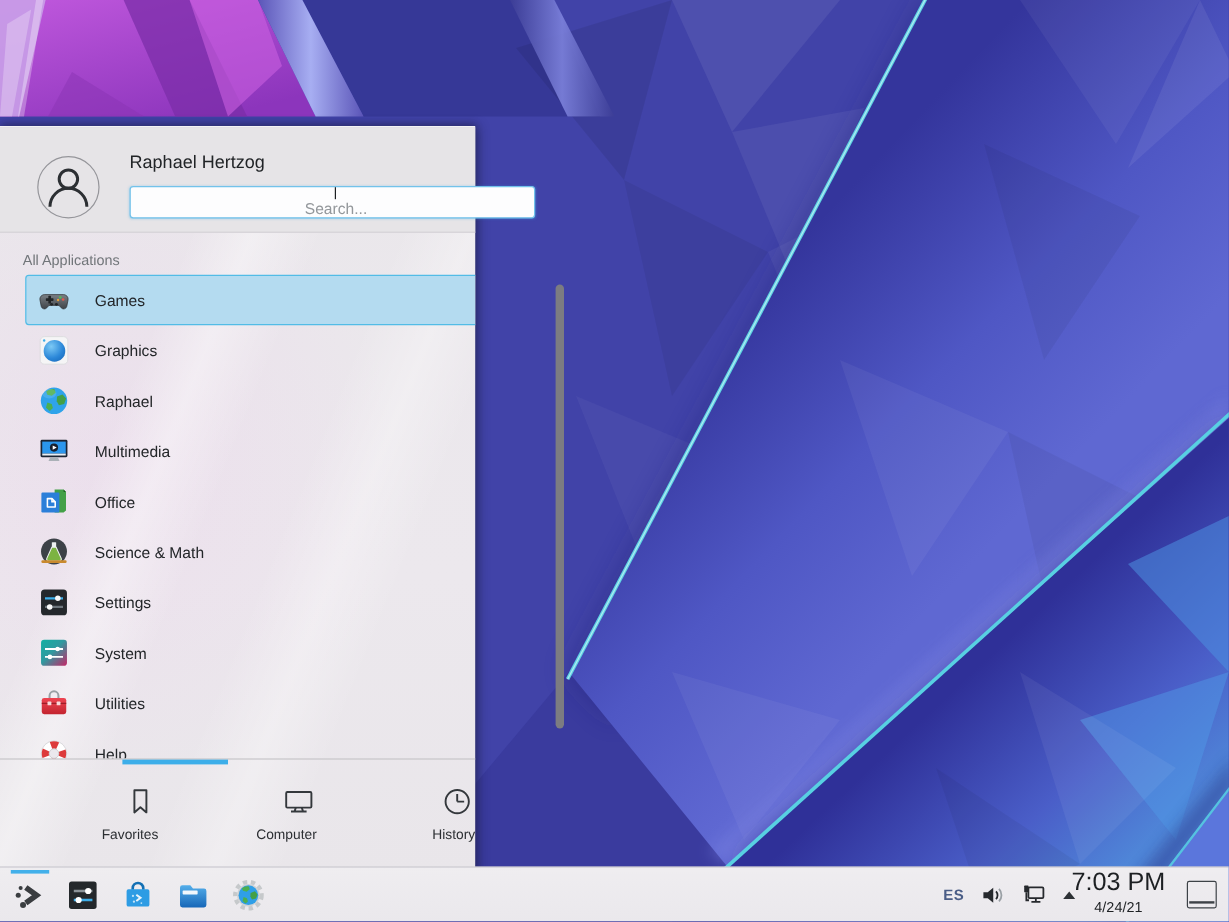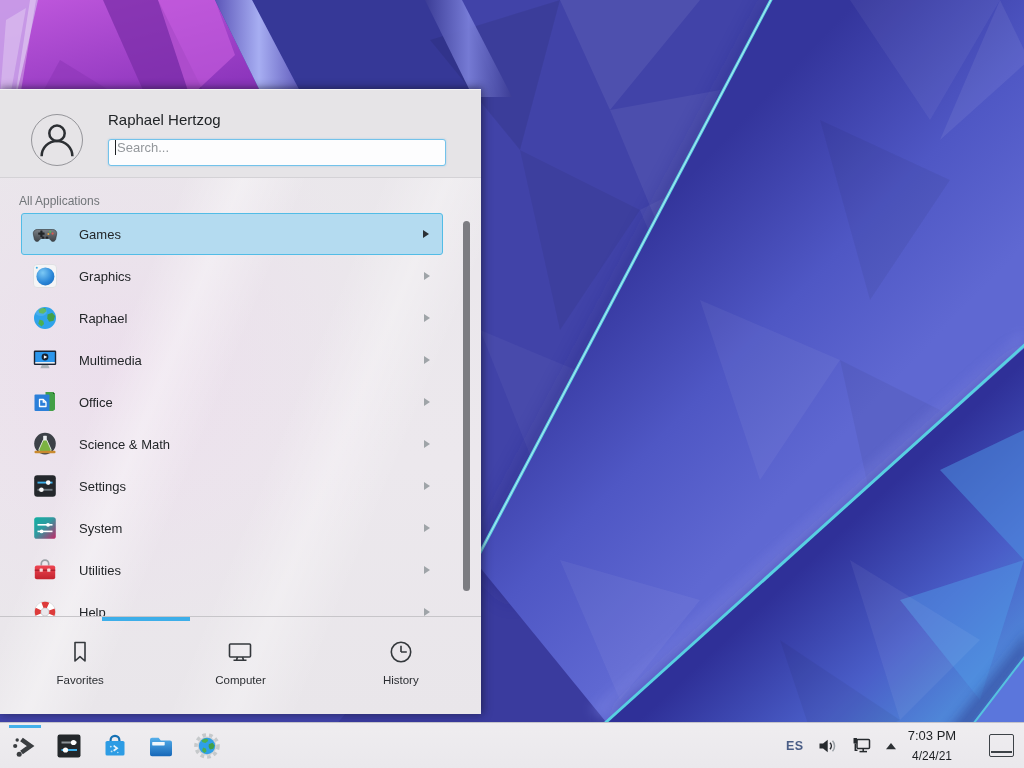--- a/index.html
+++ b/index.html
@@ -2,69 +2,69 @@
 <html><head>
 <meta charset="utf-8">
 <style>
   * { margin:0; padding:0; box-sizing:border-box; }
   html,body { width:1024px; height:768px; overflow:hidden; }
   body { font-family:"Liberation Sans","DejaVu Sans",sans-serif; position:relative; background:#3a3b9e; }
   .screen { position:absolute; inset:0; width:1024px; height:768px; }
   .wallpaper { position:absolute; left:0; top:0; width:1024px; height:768px; }
 
   
-  .kickoff { position:absolute; left:0; top:89px; width:481px; height:625px;
+  .kickoff { position:absolute; left:0; top:105px; width:396px; height:625px;
              background:linear-gradient(180deg,#eae7eb 0%,#ece8ed 60%,#e9e6ea 100%);
              box-shadow:2px 0 9px rgba(20,20,40,.45), 0 -2px 6px rgba(20,20,40,.25);
              border-top:1px solid #f4f3f5; }
   .panel-sheen { position:absolute; inset:0; pointer-events:none;
              background:
                linear-gradient(112deg, transparent 30%, rgba(255,255,255,.38) 38%, transparent 47%, transparent 57%, rgba(255,255,255,.30) 66%, transparent 75%),
                radial-gradient(ellipse at 25% 45%, rgba(235,200,235,.28), transparent 55%); }
   .kickoff-header { position:absolute; left:0; top:0; width:100%; height:88px;
              background:#e6e4e7; border-bottom:1px solid #d4d2d6; }
   .avatar { position:absolute; left:31px; top:24px; width:52px; height:52px; border-radius:50%;
             border:1px solid #95959a; }
   .user-name { position:absolute; left:108px; top:21px; font-size:15px; color:#212427; }
   .search-field { position:absolute; left:108px; top:49px; width:338px; height:27px;
             background:#fdfdfe; border:1px solid #73c2ea; border-radius:3px;
-            box-shadow:0 0 2px rgba(61,174,233,.4); display:flex; padding-left:6px; }
+            box-shadow:0 0 2px rgba(61,174,233,.4); display:flex; align-items:center; padding-left:6px;flex-direction:column; }
   .search-caret { width:1px; height:15px; background:#1c1f22; margin-right:1px; }
   .search-placeholder { font-size:13px; color:#93979b; }
 
   .section-label { position:absolute; left:19px; top:104px; font-size:12px; color:#717579; }
 
   .list-viewport { position:absolute; left:0; top:89px; width:100%; height:437px; overflow:hidden; }
   .row { position:absolute; left:21px; width:422px; height:42px; display:flex; align-items:center; border-radius:3px; }
   .row.hl { background:#b4dbf0; border:1px solid #52bce6; }
   .row .ic { width:26px; height:26px; margin-left:11px; flex:none; display:block; }
   .row.hl .ic { margin-left:10px; }
   .row .lbl { margin-left:21px; font-size:13px; color:#232629; }
   .row .arrow { margin-left:auto; margin-right:13px; width:0; height:0;
                 border-left:6px solid #9fa4a8; border-top:4.5px solid transparent; border-bottom:4.5px solid transparent; }
   .row.hl .arrow { border-left-color:#2b3035; }
 
   .vscrollbar { position:absolute; left:463px; top:131px; width:7px; height:370px; border-radius:4px; background:#7c7c81; }
 
   .tab-sep { position:absolute; left:0; top:526px; width:100%; height:1px; background:#c7c5c9; }
   .tab-indicator { position:absolute; left:102px; top:527px; width:88px; height:4px; background:#3daee9; }
   .kickoff-tabs { position:absolute; left:0; top:531px; width:100%; height:94px; display:flex; }
-  .ktab { flex:1 1 0; display:flex; flex-direction:column; align-items:center; padding-top:16px; }
+  .ktab { flex:1 1 0; display:flex; flex-direction:column; align-items:flex-end; padding-top:16px; }
   .ktab .tlabel { margin-top:7px; font-size:11.5px; color:#2b2e32; }
 
   
   .taskbar { position:absolute; left:0; top:722px; width:1024px; height:46px;
              background:linear-gradient(180deg,#efedf0 0%,#eae8ec 100%);
              border-top:1px solid rgba(130,130,140,.35); }
   .task-active-line { position:absolute; left:9px; top:2px; width:32px; height:3px; background:#43b0ea; }
   .task-icon { position:absolute; top:8px; width:30px; height:30px; }
   .tray { position:absolute; left:774px; top:0; height:46px; display:flex; align-items:center; gap:13px; }
   .kb-layout { font-size:12.5px; font-weight:bold; color:#4a5d86; letter-spacing:.5px;padding-left:12px; }
   .clock { position:absolute; left:884px; top:2px; width:96px; text-align:center; color:#1d2023; }
-  .clock .time { font-size:13px; line-height:22px; }
+  .clock .time { font-size:21px; line-height:22px; }
   .clock .date { font-size:12px; line-height:18px; }
   .show-desktop { position:absolute; left:989px; top:11px; width:25px; height:23px;
              border:1.6px solid #3d4247; border-radius:2px; }
   .show-desktop::after { content:""; position:absolute; left:1px; right:1px; bottom:3px; height:1.6px; background:#3d4247; }
 </style>
 </head>
 <body>
 
 <div class="screen">
 

